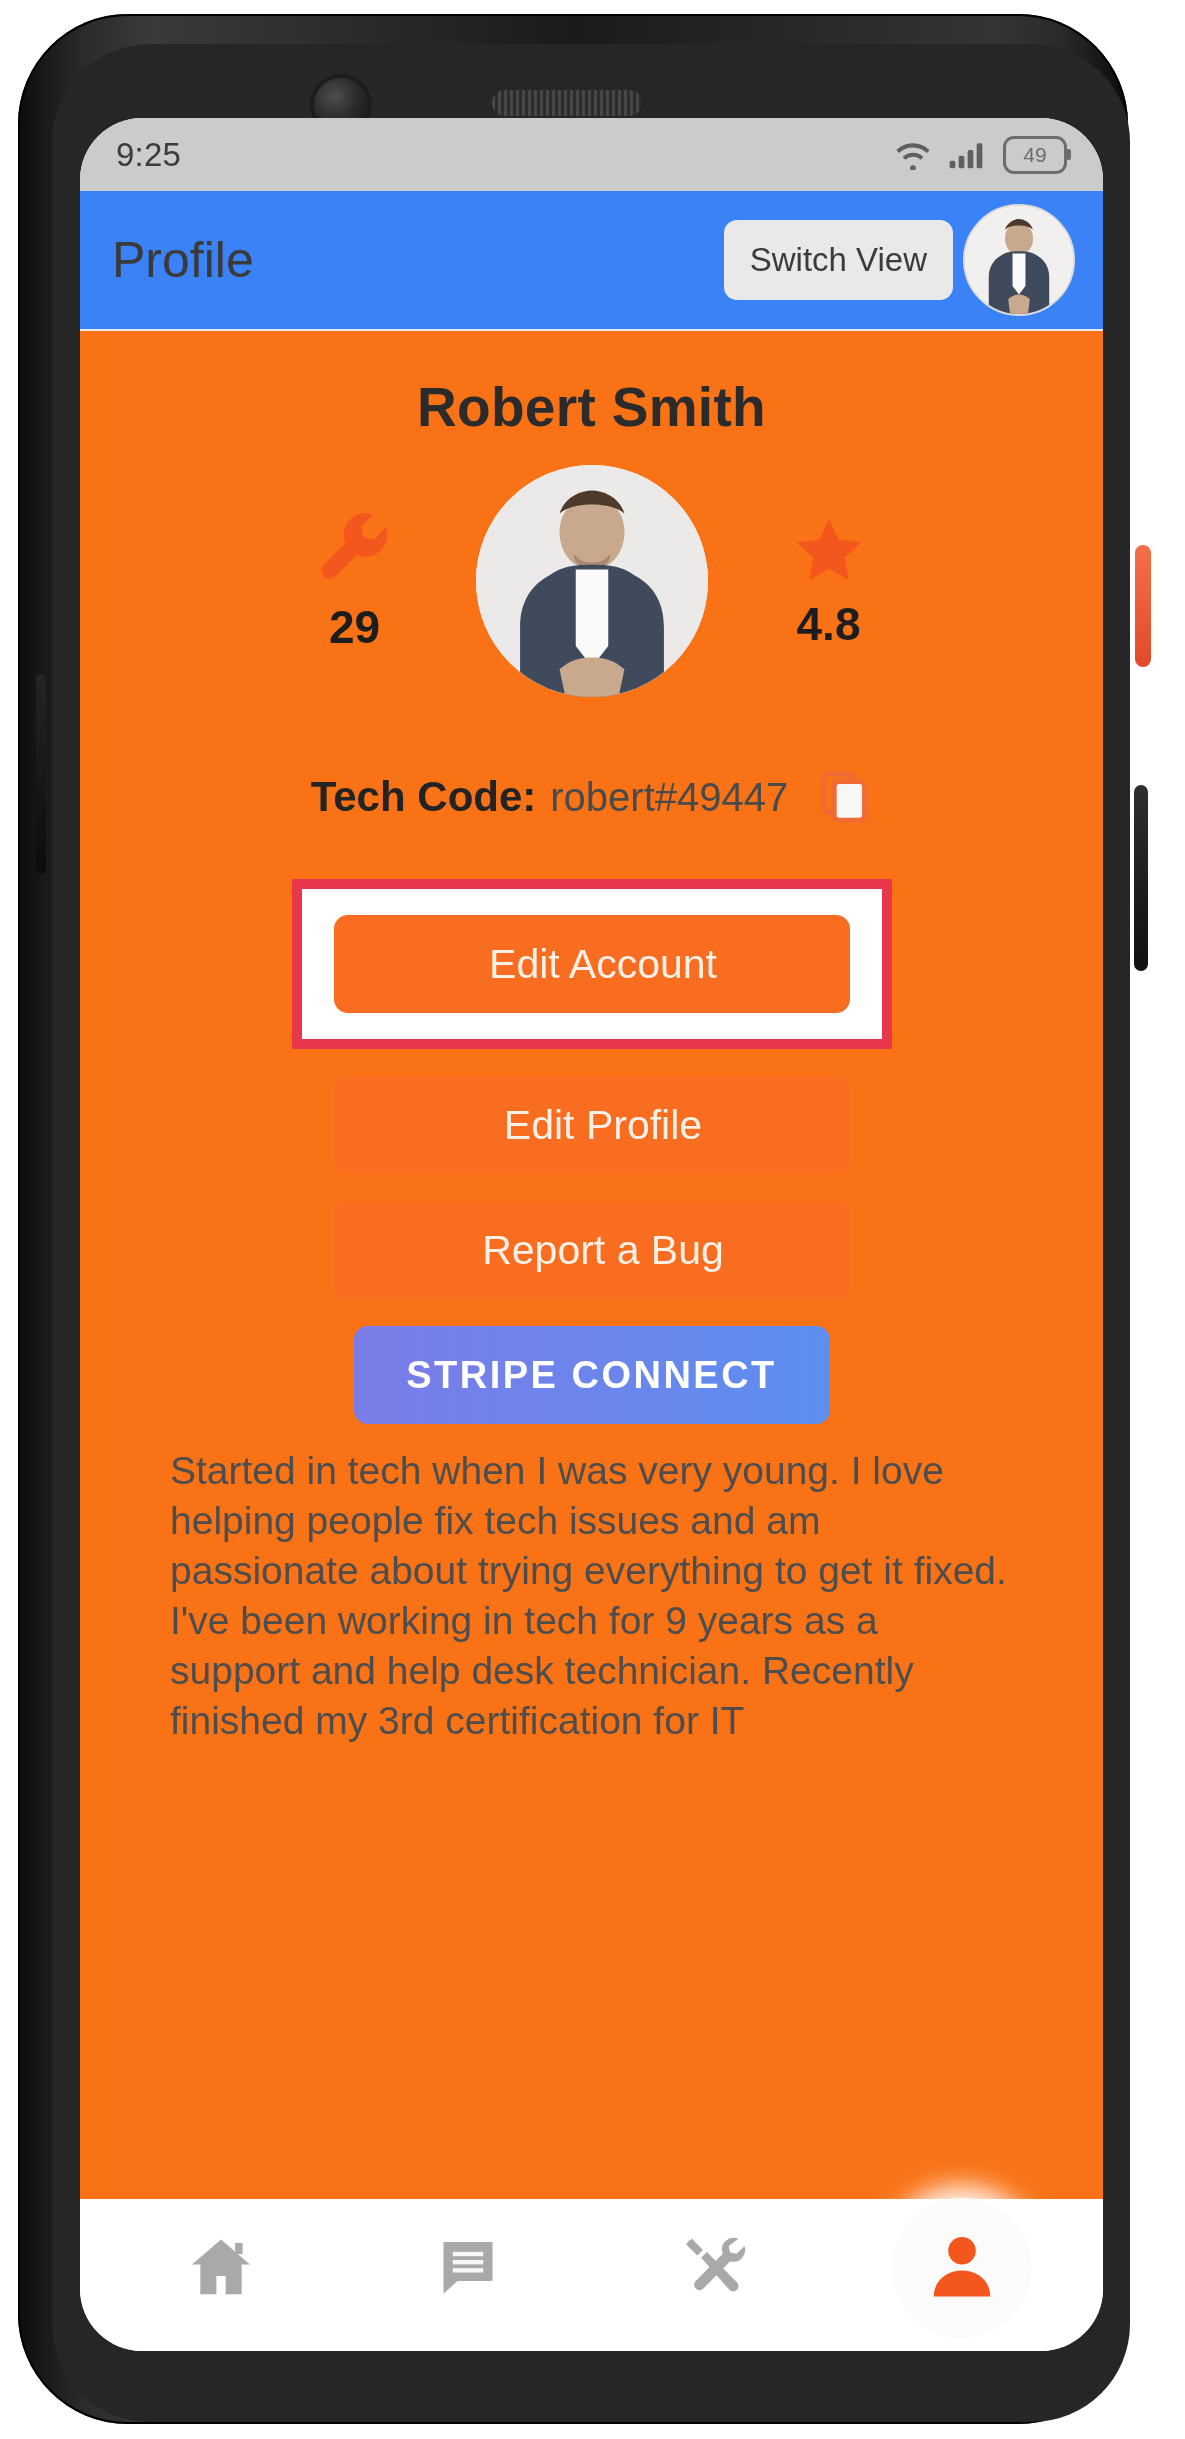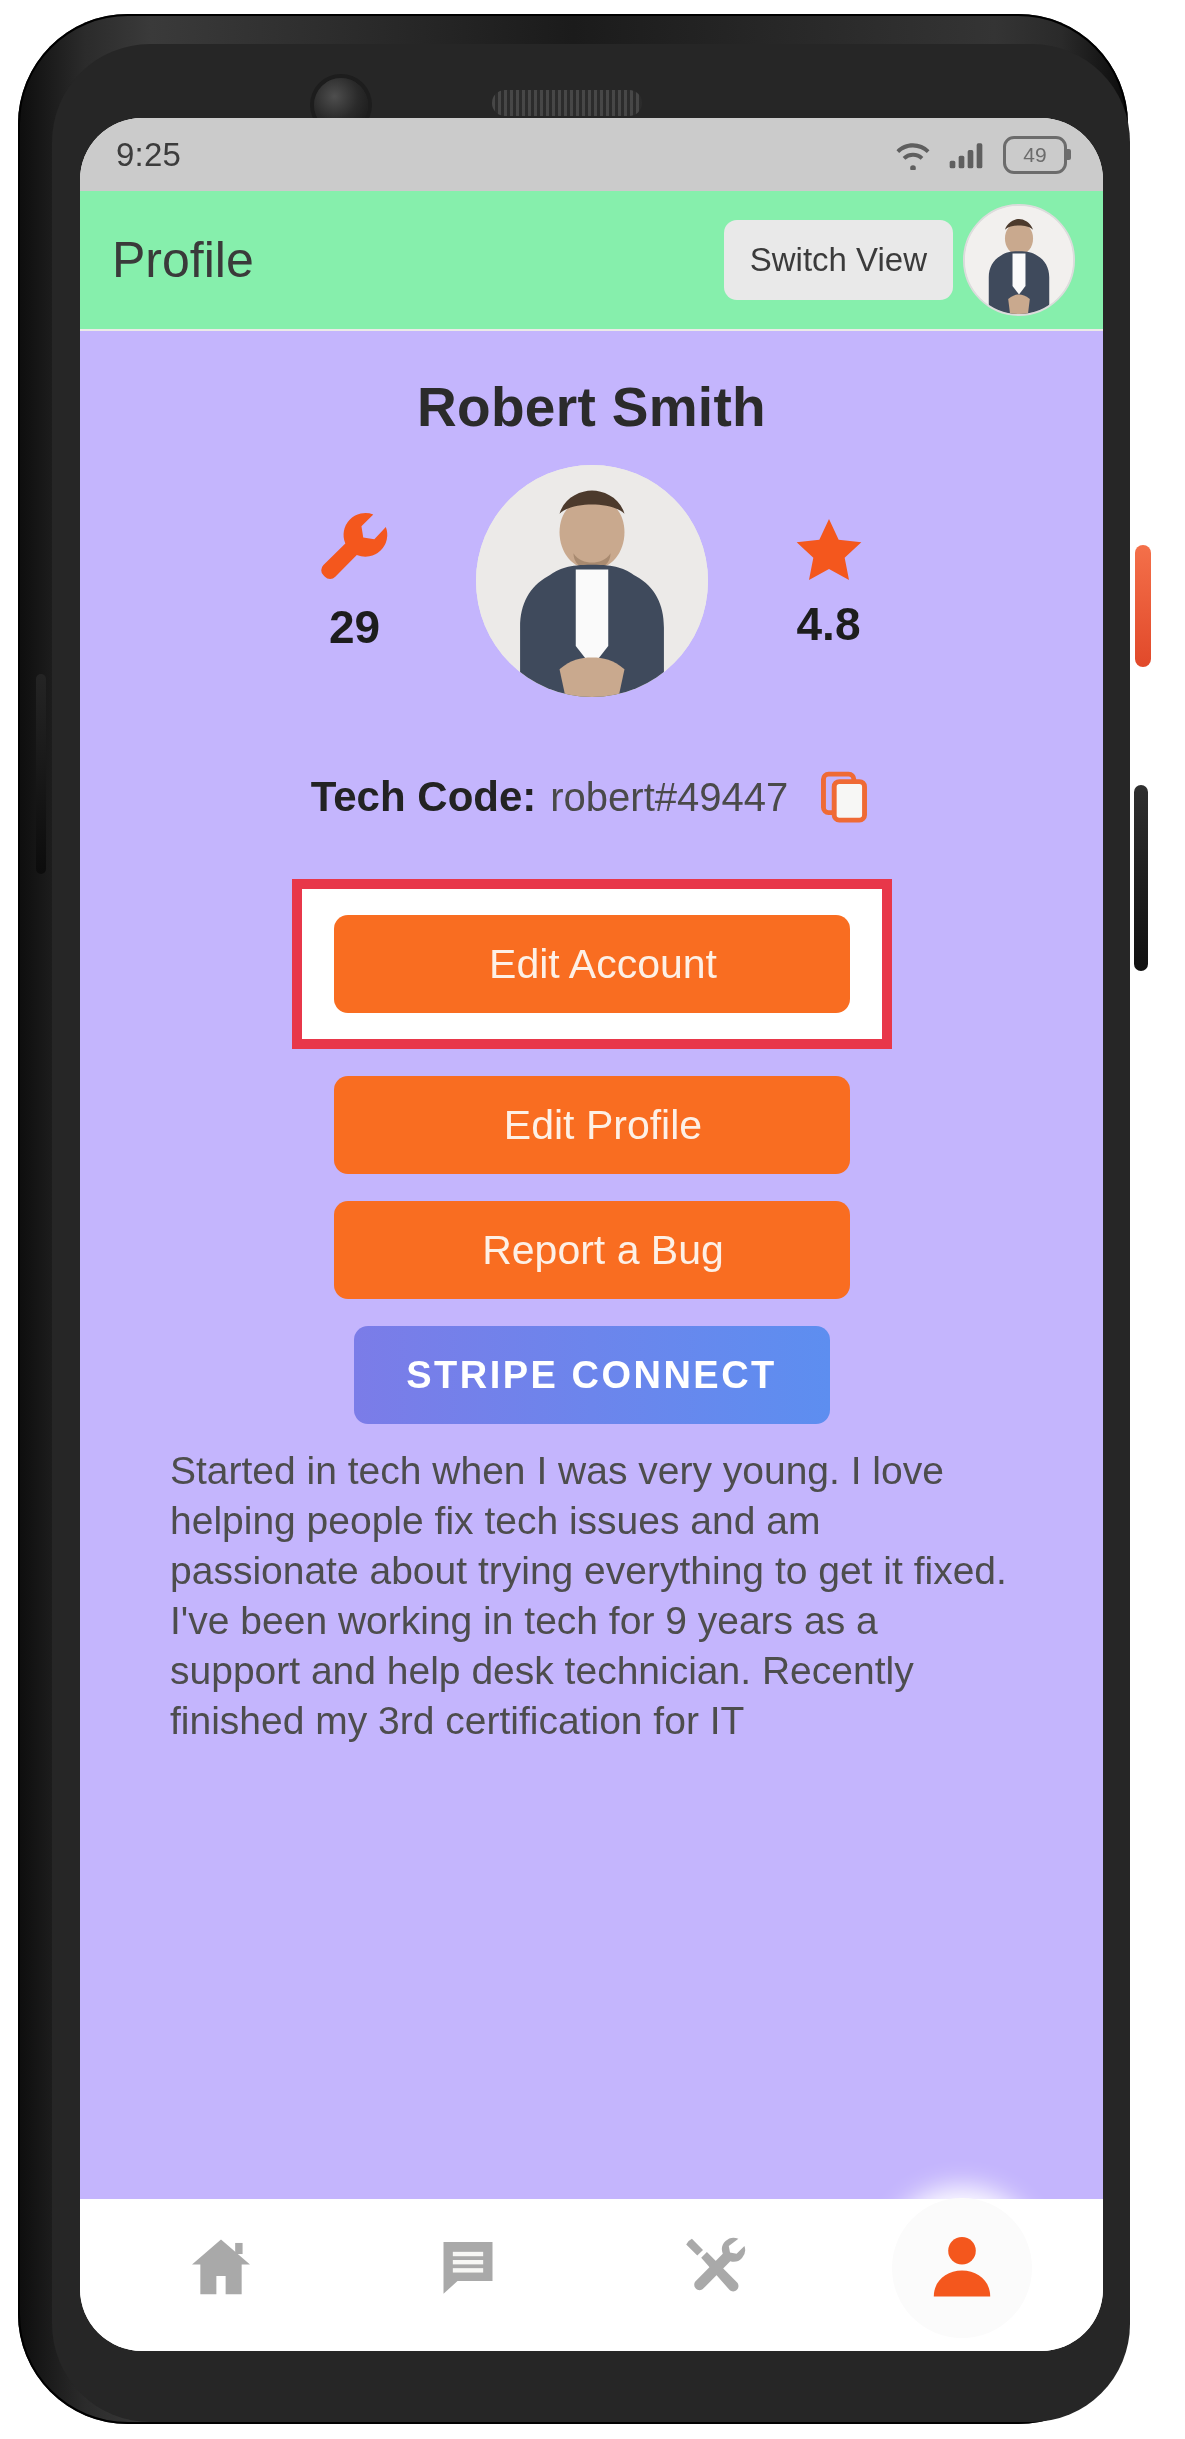--- a/index.html
+++ b/index.html
@@ -152,21 +152,21 @@
     line-height: 1;
   }
 
   
   .appbar {
     position: absolute;
     left: 0;
     top: 73px;
     width: 100%;
     height: 140px;
-    background: #86efac;
+    background: #3b82f6;
     border-bottom: 2px solid #eceae8;
     display: flex;
     align-items: center;
     padding: 0 28px 0 32px;
     box-sizing: border-box;
   }
   .appbar-title {
     font-size: 50px;
     color: #3a3a3a;
     font-weight: 400;
@@ -198,21 +198,21 @@
   
   .person { position: absolute; inset: 0; }
 
   
   .content {
     position: absolute;
     left: 0;
     top: 213px;
     width: 100%;
     bottom: 152px;
-    background: #c4b5fd;
+    background: #f97316;
     overflow: hidden;
   }
   .profile-name {
     text-align: center;
     font-size: 55px;
     font-weight: bold;
     color: #2b2b2b;
     margin-top: 44px;
     letter-spacing: .3px;
   }

